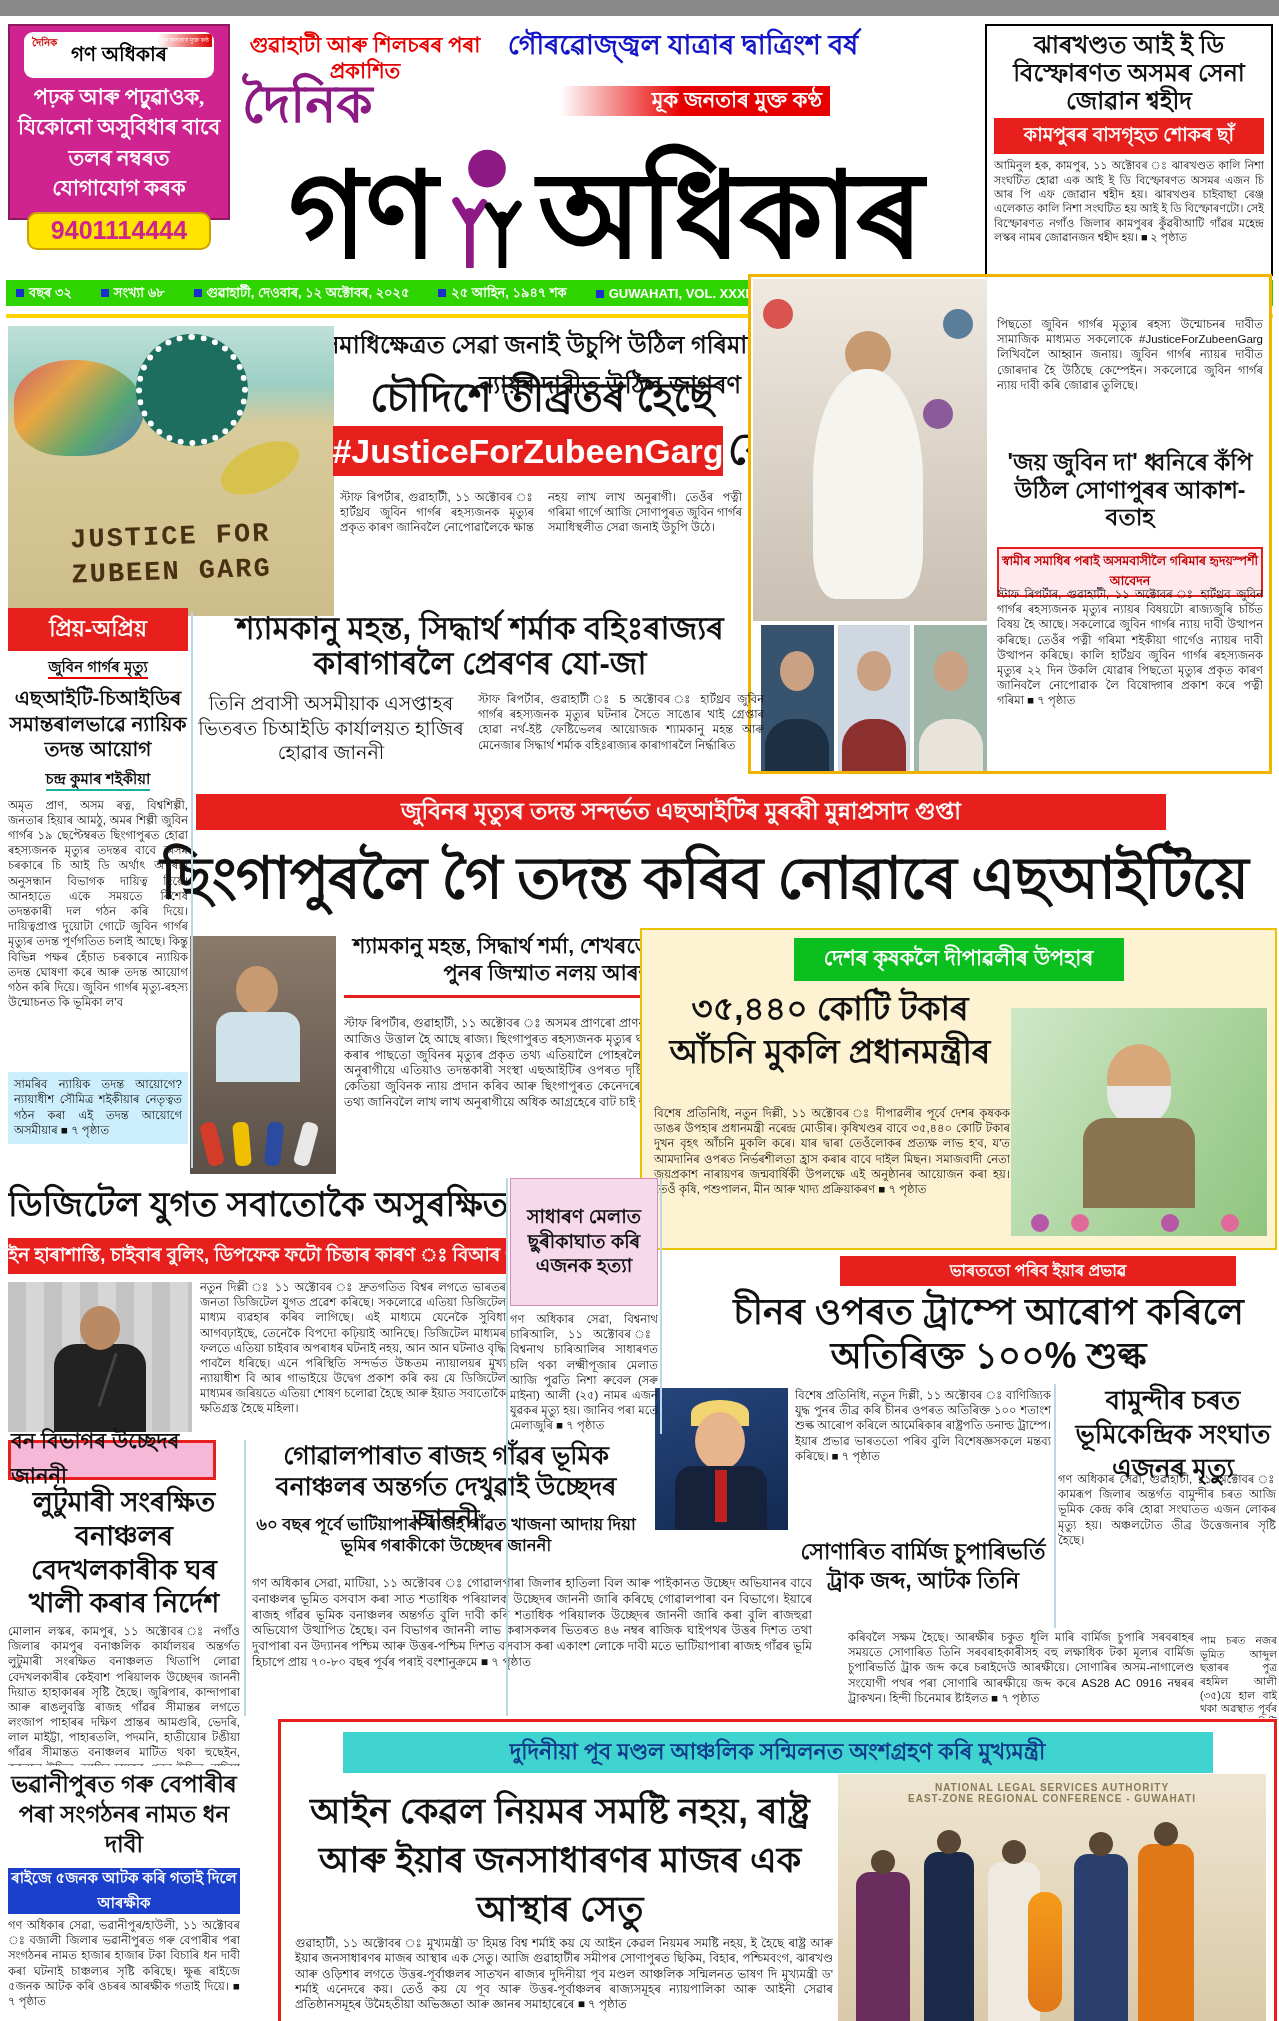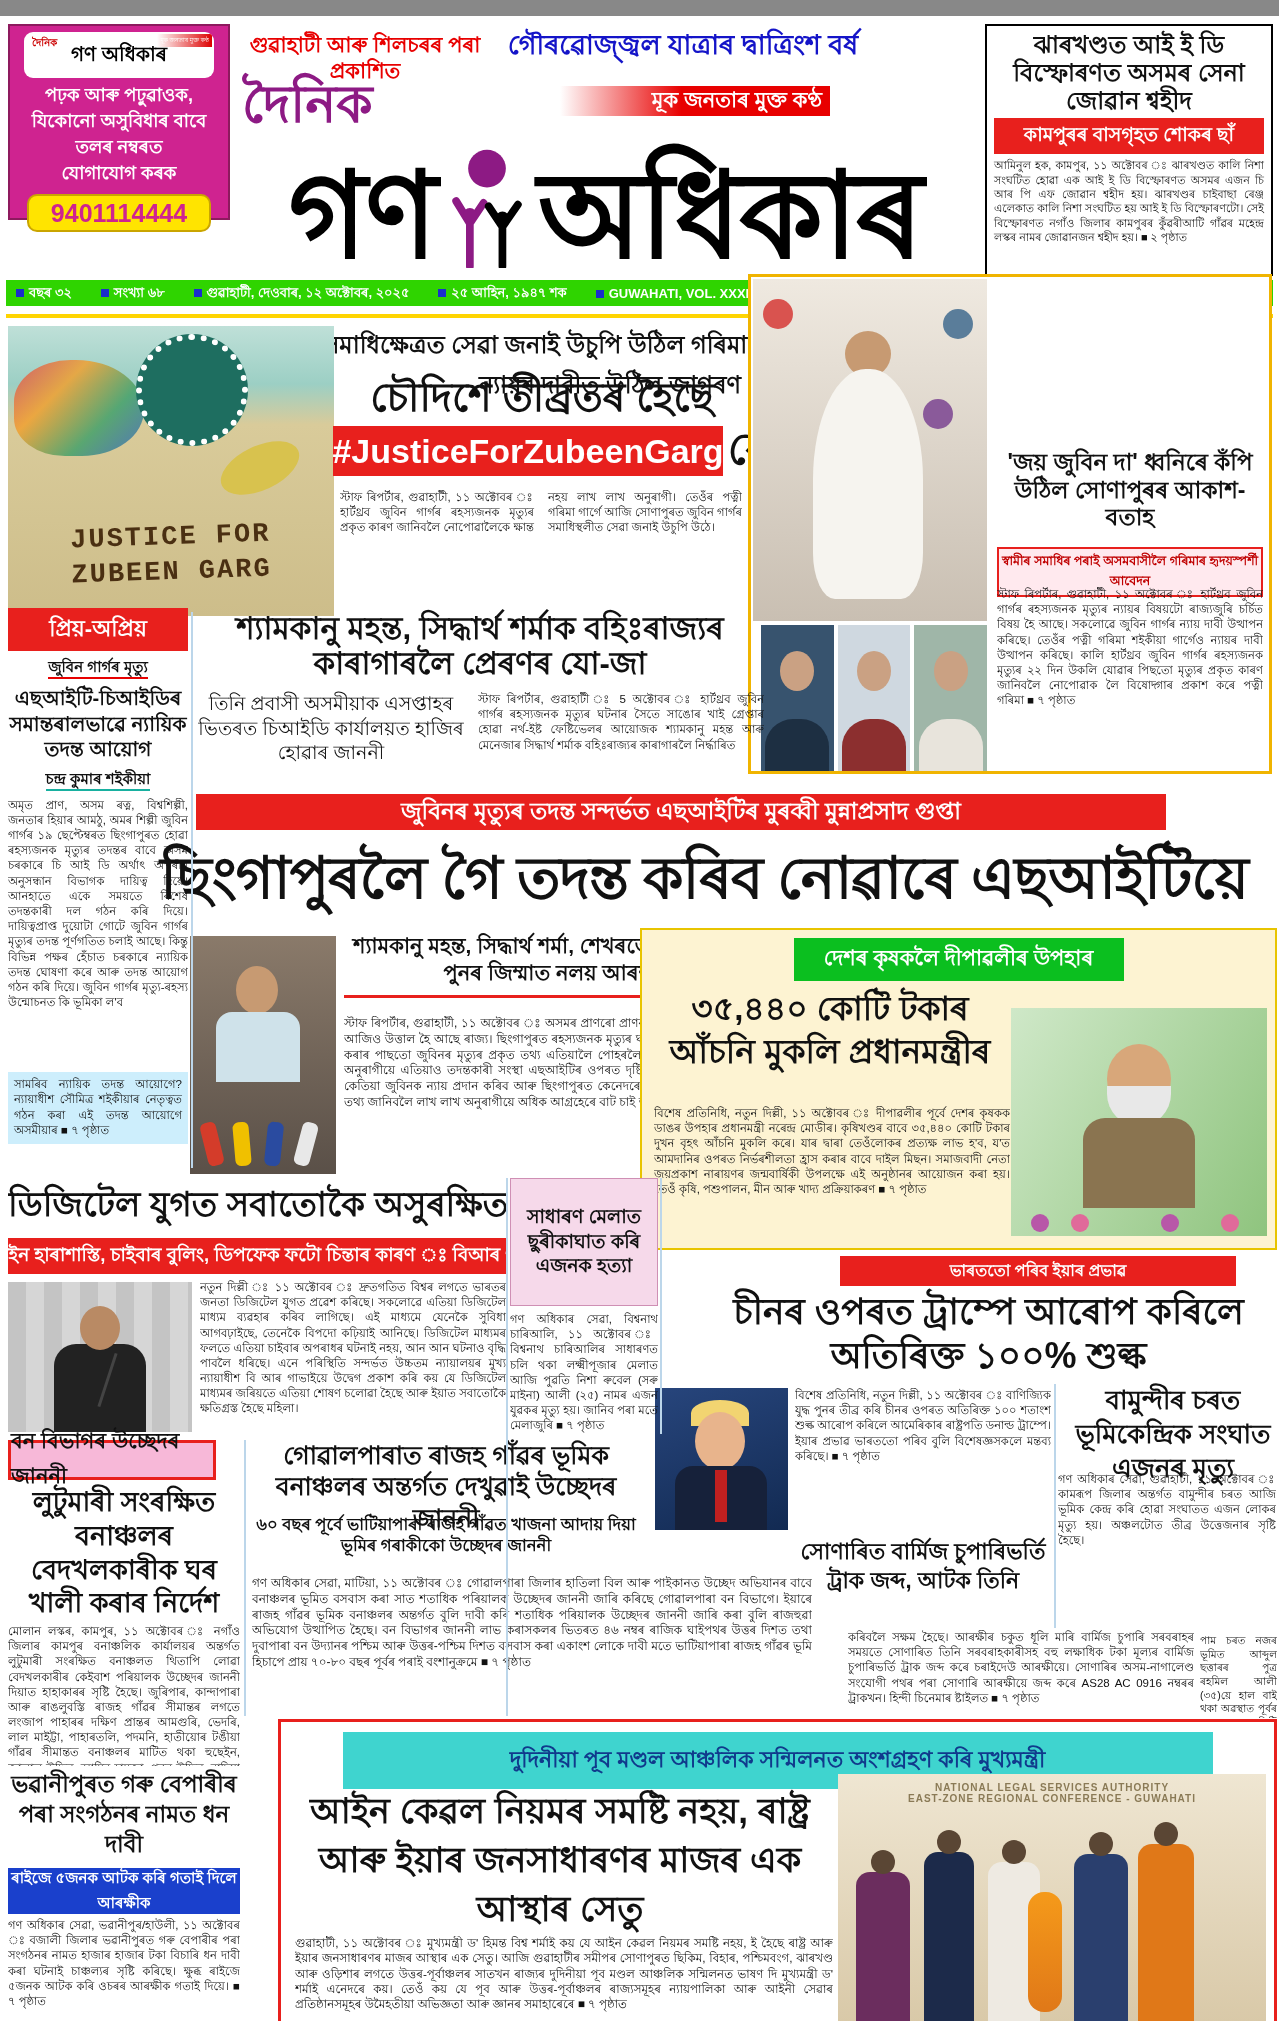--- a/index.html
+++ b/index.html
@@ -8,21 +8,21 @@
   .abs{position:absolute;}
   .body-txt{font-size:11.5px;line-height:1.32;text-align:justify;overflow:hidden;}
   
   .promo{left:8px;top:8px;width:218px;height:192px;background:#cf2390;border:2px solid #8d1a5e;
          color:#fff;text-align:center;}
   .promo-logo{margin:6px auto 4px;width:190px;height:46px;background:#fff;border-radius:9px;
               display:flex;align-items:center;justify-content:center;gap:3px;position:relative;overflow:hidden;}
   .promo-logo .d{color:#c00;font-size:10px;font-weight:bold;position:absolute;left:8px;top:3px;}
   .promo-logo .g{color:#000;font-size:20px;font-weight:bold;}
   .promo-logo .tag{position:absolute;right:2px;top:2px;font-size:6px;color:#fff;background:linear-gradient(90deg,#fff,#d00);padding:1px 3px;}
-  .promo-line{font-size:18px;font-weight:bold;line-height:1.45;}
+  .promo-line{font-size:21px;font-weight:bold;line-height:1.45;font-family:Liberation Serif, serif;}
   .promo-phone{margin:8px auto 0;width:180px;height:34px;background:#ffe400;border:2px solid #caa500;border-radius:10px;
                color:#cf2390;font-size:25px;font-weight:bold;display:flex;align-items:center;justify-content:center;}
   .pubfrom{left:240px;top:16px;width:250px;color:#e80000;font-size:21px;font-weight:bold;line-height:1.25;text-align:center;}
   .anniv{left:468px;top:8px;width:430px;color:#1414c8;font-size:27px;font-weight:bold;text-align:center;}
   .tagline{left:560px;top:70px;width:262px;height:30px;background:linear-gradient(90deg,#ffffff 0%,#e80000 45%);
            color:#fff;font-size:21px;font-weight:bold;display:flex;align-items:center;justify-content:flex-end;padding-right:8px;}
   .mh-dainik{left:242px;top:48px;color:#8d1a84;font-size:52px;font-weight:bold;}
   .mh-row{left:232px;top:104px;width:746px;height:152px;display:flex;align-items:flex-end;justify-content:center;gap:8px;}
   .mh-big{font-size:120px;line-height:.95;font-weight:bold;color:#000;letter-spacing:-2px;}
   .jh-box{left:985px;top:8px;width:288px;height:252px;border:2px solid #000;padding:5px 7px;box-sizing:border-box;background:#fff;}
@@ -138,21 +138,21 @@
   .bh-body{left:8px;top:1902px;width:232px;height:106px;}
   
   .gp-h{left:250px;top:1424px;width:392px;font-size:25px;font-weight:bold;text-align:center;line-height:1.25;}
   .gp-sub{left:250px;top:1498px;width:392px;font-size:16.5px;font-weight:bold;text-align:center;line-height:1.3;}
   .gp-body{left:252px;top:1560px;width:560px;height:138px;font-size:12px;}
   
   .son-h{left:795px;top:1522px;width:256px;font-size:22px;font-weight:bold;text-align:center;line-height:1.3;}
   .son-body{left:848px;top:1614px;width:346px;height:86px;font-size:11.5px;}
   
   .cm-box{left:278px;top:1703px;width:999px;height:310px;box-sizing:border-box;border:3px solid #e8201d;background:#fff;}
-  .cm-kicker{margin:10px auto 0;width:870px;background:#3fd4cf;color:#103a8c;font-size:22px;font-weight:bold;text-align:center;padding:10px 0;}
+  .cm-kicker{margin:10px auto 0;width:870px;background:#3fd4cf;color:#103a8c;font-size:22px;font-weight:bold;text-align:center;padding:2px 0;}
   .cm-h{position:absolute;left:14px;top:64px;width:530px;font-size:35px;font-weight:bold;text-align:center;line-height:1.4;}
   .cm-body{position:absolute;left:14px;top:214px;width:538px;height:88px;font-size:11.8px;line-height:1.3;text-align:justify;overflow:hidden;}
   .photo-conf{right:8px;top:52px;width:428px;height:248px;background:linear-gradient(180deg,#efe6d2,#d9c9a8);}
   .conf-banner{position:absolute;left:0;right:0;top:8px;text-align:center;color:#8a7a56;font-size:10px;font-weight:bold;letter-spacing:1px;}
   .sil{position:absolute;bottom:0;border-radius:14px 14px 0 0;}
   .sil .hd{position:absolute;left:50%;top:-22px;transform:translateX(-50%);width:24px;height:24px;border-radius:50%;background:#5a4634;}
   .garland{position:absolute;left:190px;bottom:10px;width:34px;height:120px;border-radius:16px;background:linear-gradient(180deg,#f59a1a,#e07818);}
   
   .vr{position:absolute;width:2px;background:#bcd6ea;}
   .bottom-rule1{left:0;top:2010px;width:1279px;height:4px;background:#e8201d;}
@@ -233,20 +233,21 @@
   <div class="abs lead-body body-txt">স্টাফ ৰিপৰ্টাৰ, গুৱাহাটী, ১১ অক্টোবৰ ঃ হাৰ্টথ্ৰব জুবিন গাৰ্গৰ ৰহস্যজনক মৃত্যুৰ প্ৰকৃত কাৰণ জানিবলৈ নোপোৱালৈকে ক্ষান্ত নহয় লাখ লাখ অনুৰাগী। তেওঁৰ পত্নী গৰিমা গাৰ্গে আজি সোণাপুৰত জুবিন গাৰ্গৰ সমাধিস্থলীত সেৱা জনাই উচুপি উঠে।</div>
 
   <div class="abs ybox">
     <div class="photo photo-garima">
       <div class="crowd-dot" style="left:10px;top:20px;background:#d9534f;"></div>
       <div class="crowd-dot" style="left:190px;top:30px;background:#5a7d9a;"></div>
       <div class="crowd-dot" style="left:170px;top:120px;background:#8a5a9a;"></div>
       <div class="garima-head"></div>
       <div class="garima-fig"></div>
     </div>
+    <div class="abs rl-pre body-txt">পিছতো জুবিন গাৰ্গৰ মৃত্যুৰ ৰহস্য উন্মোচনৰ দাবীত সামাজিক মাধ্যমত সকলোকে #JusticeForZubeenGarg লিখিবলৈ আহ্বান জনায়। জুবিন গাৰ্গৰ ন্যায়ৰ দাবীত জোৰদাৰ হৈ উঠিছে কেম্পেইন। সকলোৱে জুবিন গাৰ্গৰ ন্যায় দাবী কৰি জোৱাৰ তুলিছে।</div>
     <div class="abs rl-h">'জয় জুবিন দা' ধ্বনিৰে কঁপি উঠিল সোণাপুৰৰ আকাশ-বতাহ</div>
     <div class="abs rl-sub">স্বামীৰ সমাধিৰ পৰাই অসমবাসীলৈ গৰিমাৰ হৃদয়স্পৰ্শী আবেদন</div>
     <div class="abs rl-body body-txt">স্টাফ ৰিপৰ্টাৰ, গুৱাহাটী, ১১ অক্টোবৰ ঃ হাৰ্টথ্ৰব জুবিন গাৰ্গৰ ৰহস্যজনক মৃত্যুৰ ন্যায়ৰ বিষয়টো ৰাজ্যজুৰি চৰ্চিত বিষয় হৈ আছে। সকলোৱে জুবিন গাৰ্গৰ ন্যায় দাবী উত্থাপন কৰিছে। তেওঁৰ পত্নী গৰিমা শইকীয়া গাৰ্গেও ন্যায়ৰ দাবী উত্থাপন কৰিছে। কালি হাৰ্টথ্ৰব জ‌ুবিন গাৰ্গৰ ৰহস্যজনক মৃত্যুৰ ২২ দিন উকলি যোৱাৰ পিছতো মৃত্যুৰ প্ৰকৃত কাৰণ জানিবলৈ নোপোৱাক লৈ বিষোদ্গাৰ প্ৰকাশ কৰে পত্নী গৰিমা  ■ ৭ পৃষ্ঠাত</div>
     <div class="abs portraits">
       <div class="portrait" style="background:#37536e;">
         <div class="face"></div>
         <div class="torso" style="background:#1d2f42;"></div>
       </div>
       <div class="portrait" style="background:#cfd8e0;">
         <div class="face"></div>

